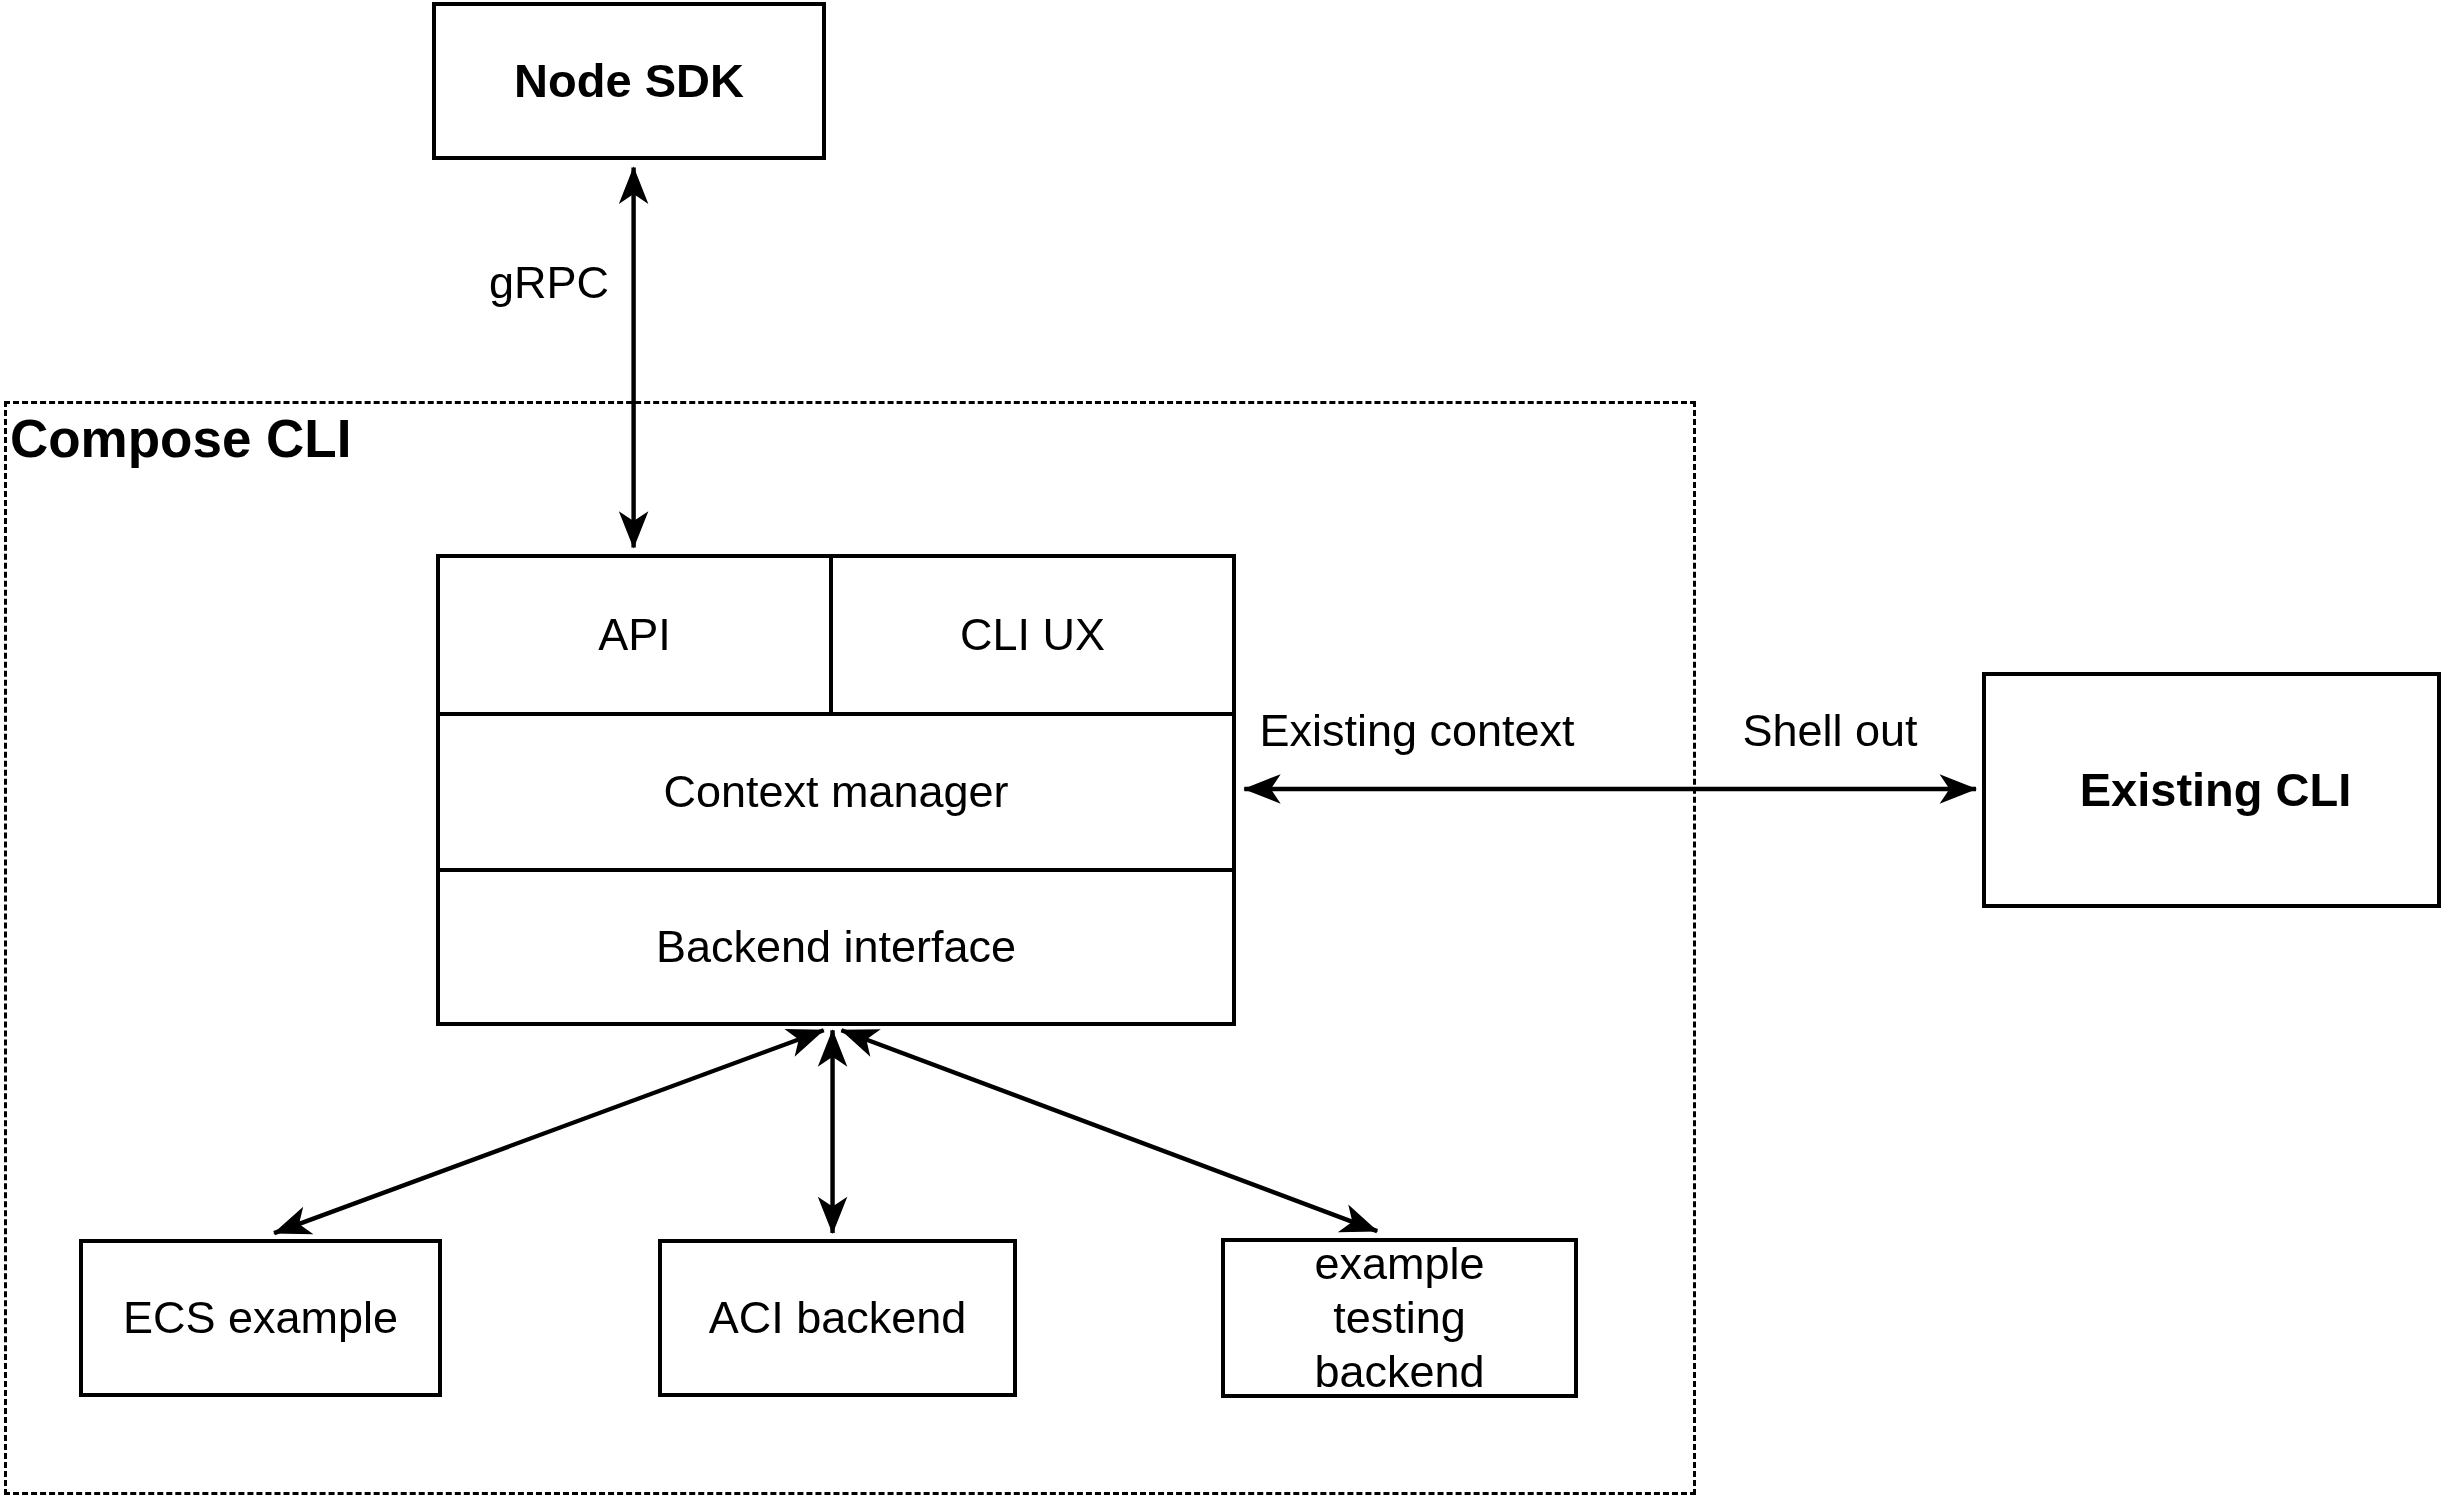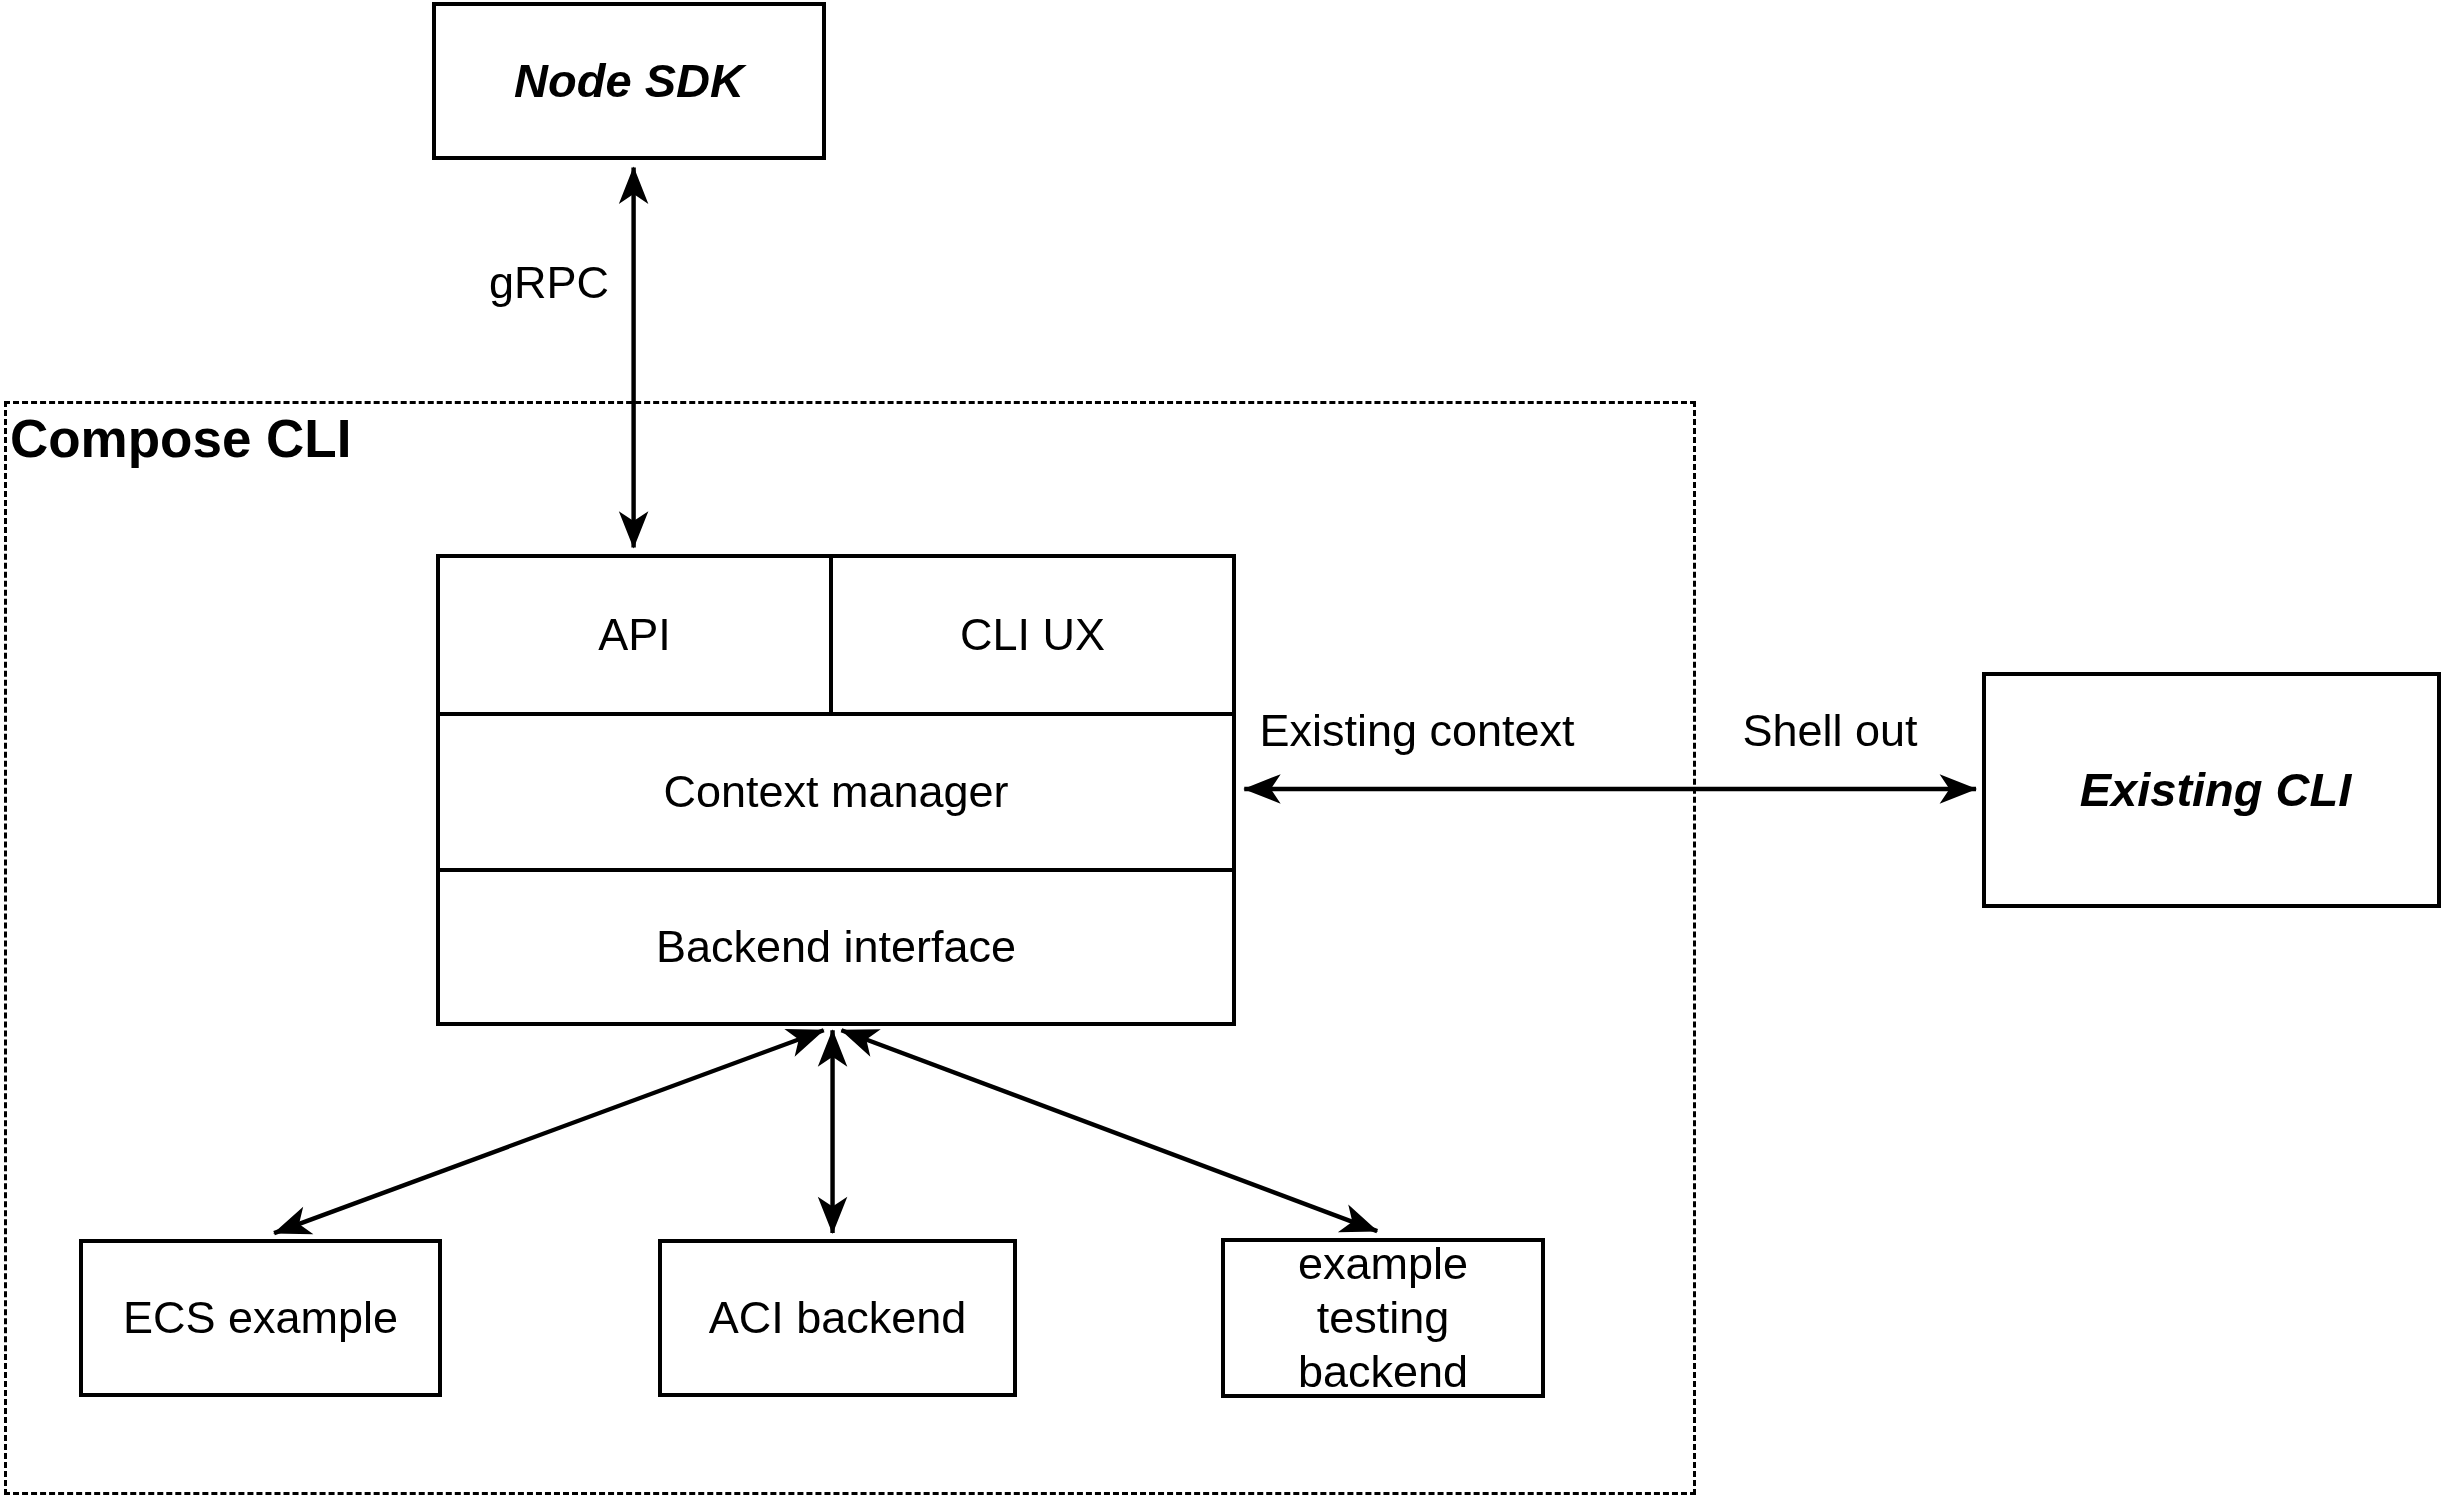--- a/index.html
+++ b/index.html
@@ -27,27 +27,26 @@
     align-items: center;
     justify-content: center;
     text-align: center;
     font-size: 45px;
     line-height: 1.2;
     z-index: 2;
   }
   .box.title-bold {
     font-weight: bold;
     font-size: 47px;
-    font-style: italic;
   }
   .node-sdk       { left: 432px;  top: 2px;    width: 394px; height: 158px; }
   .existing-cli   { left: 1982px; top: 672px;  width: 459px; height: 236px; padding-left: 8px; }
   .ecs-backend    { left: 79px;   top: 1239px; width: 363px; height: 158px; }
   .aci-backend    { left: 658px;  top: 1239px; width: 359px; height: 158px; }
-  .example-backend{ left: 1221px; top: 1238px; width: 324px; height: 160px; padding: 0 17.7px; align-items: center; }
+  .example-backend{ left: 1221px; top: 1238px; width: 357px; height: 160px; padding: 0 17.7px; align-items: center; }
 
   .dashed-container {
     position: absolute;
     left: 3.9px;
     top: 401px;
     width: 1692px;
     height: 1094px;
     box-sizing: border-box;
     border: 3.9px dashed #000000;
     z-index: 1;

